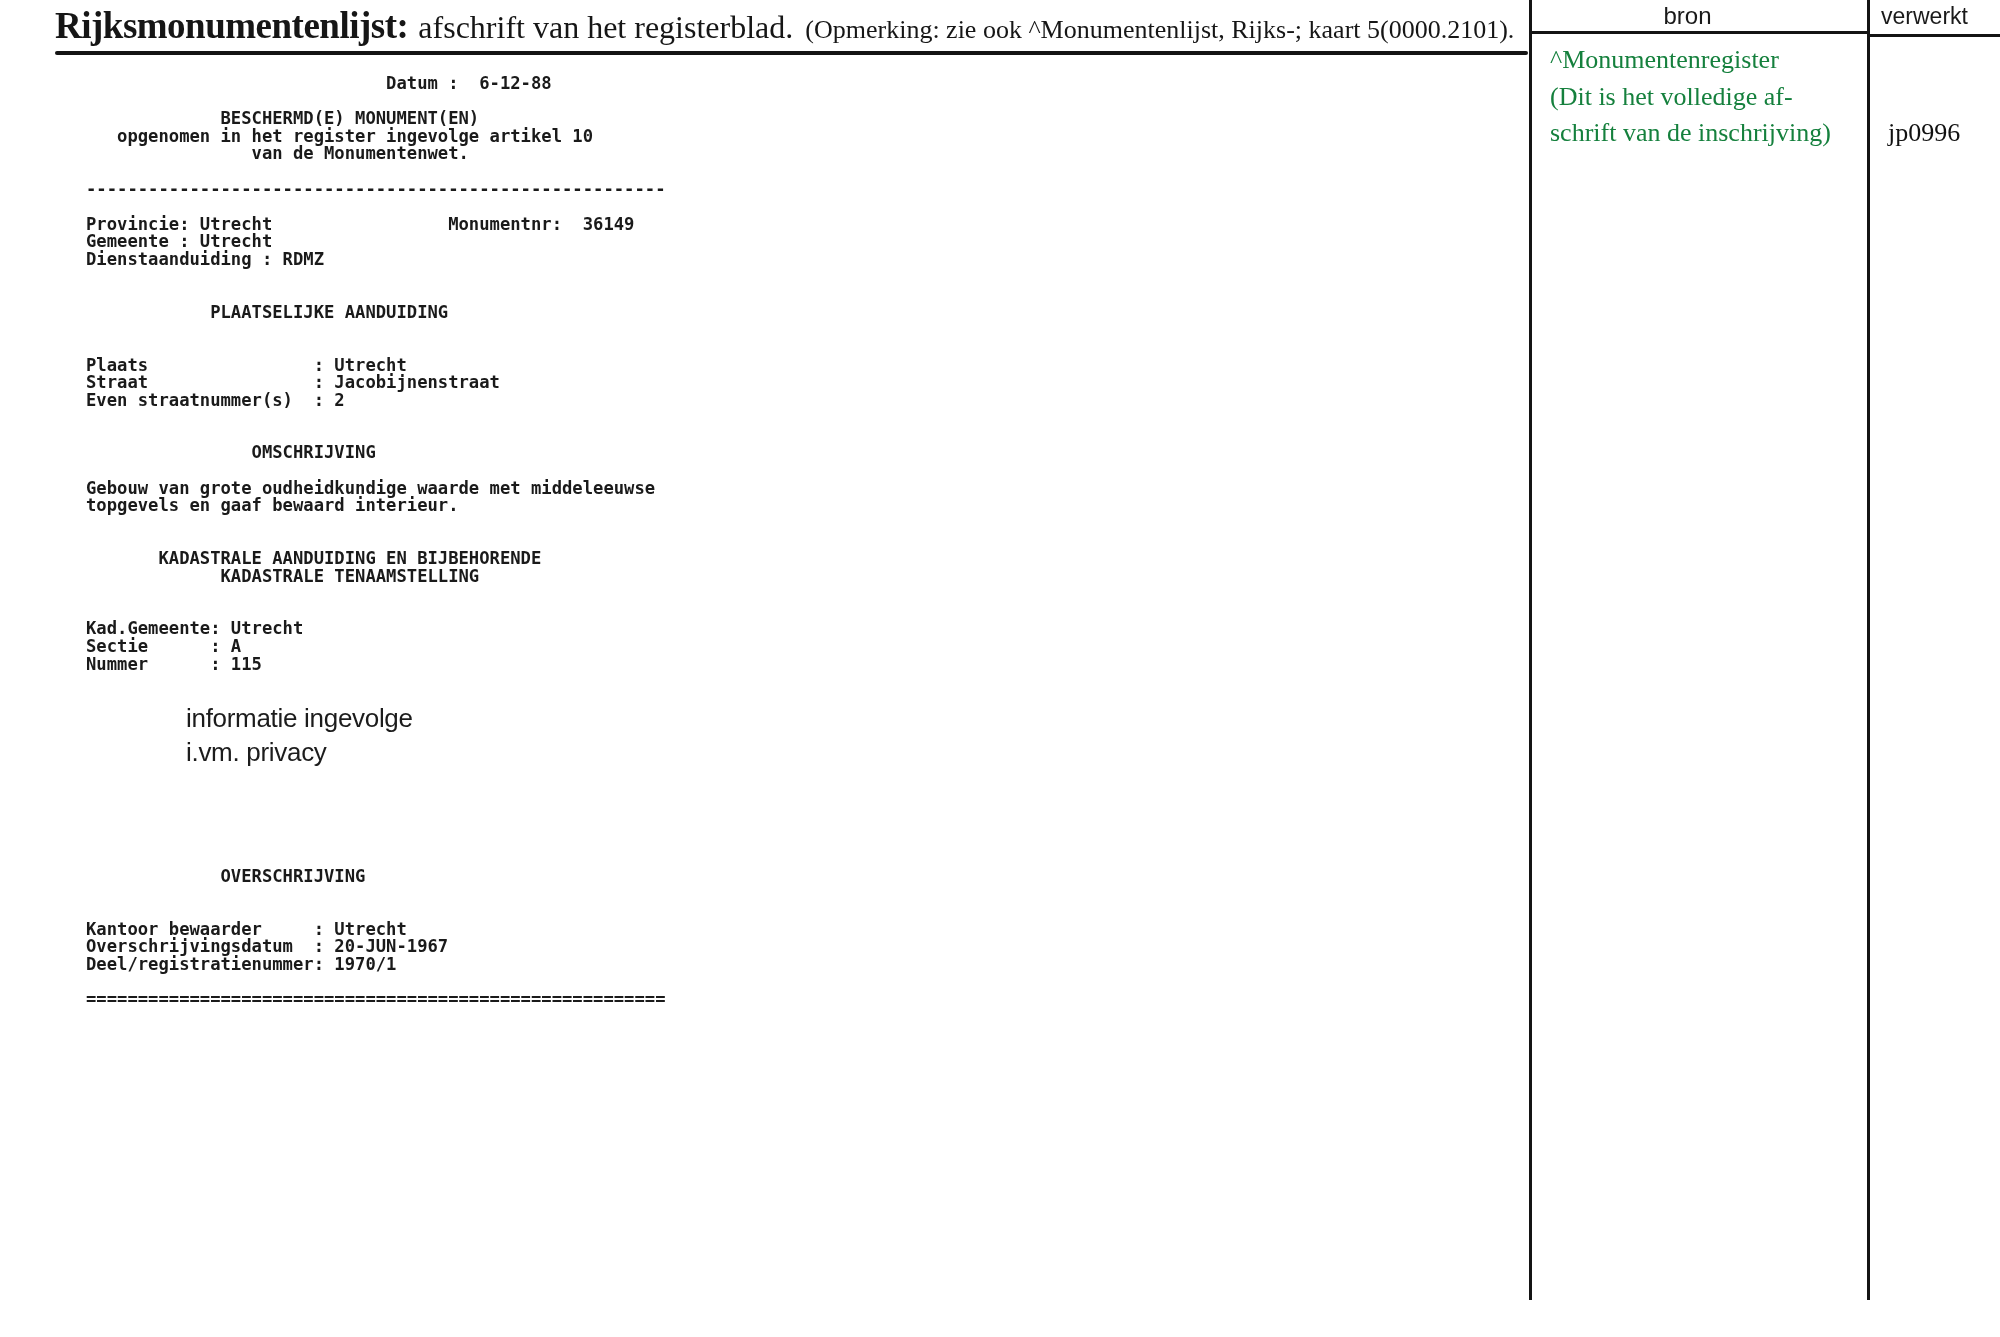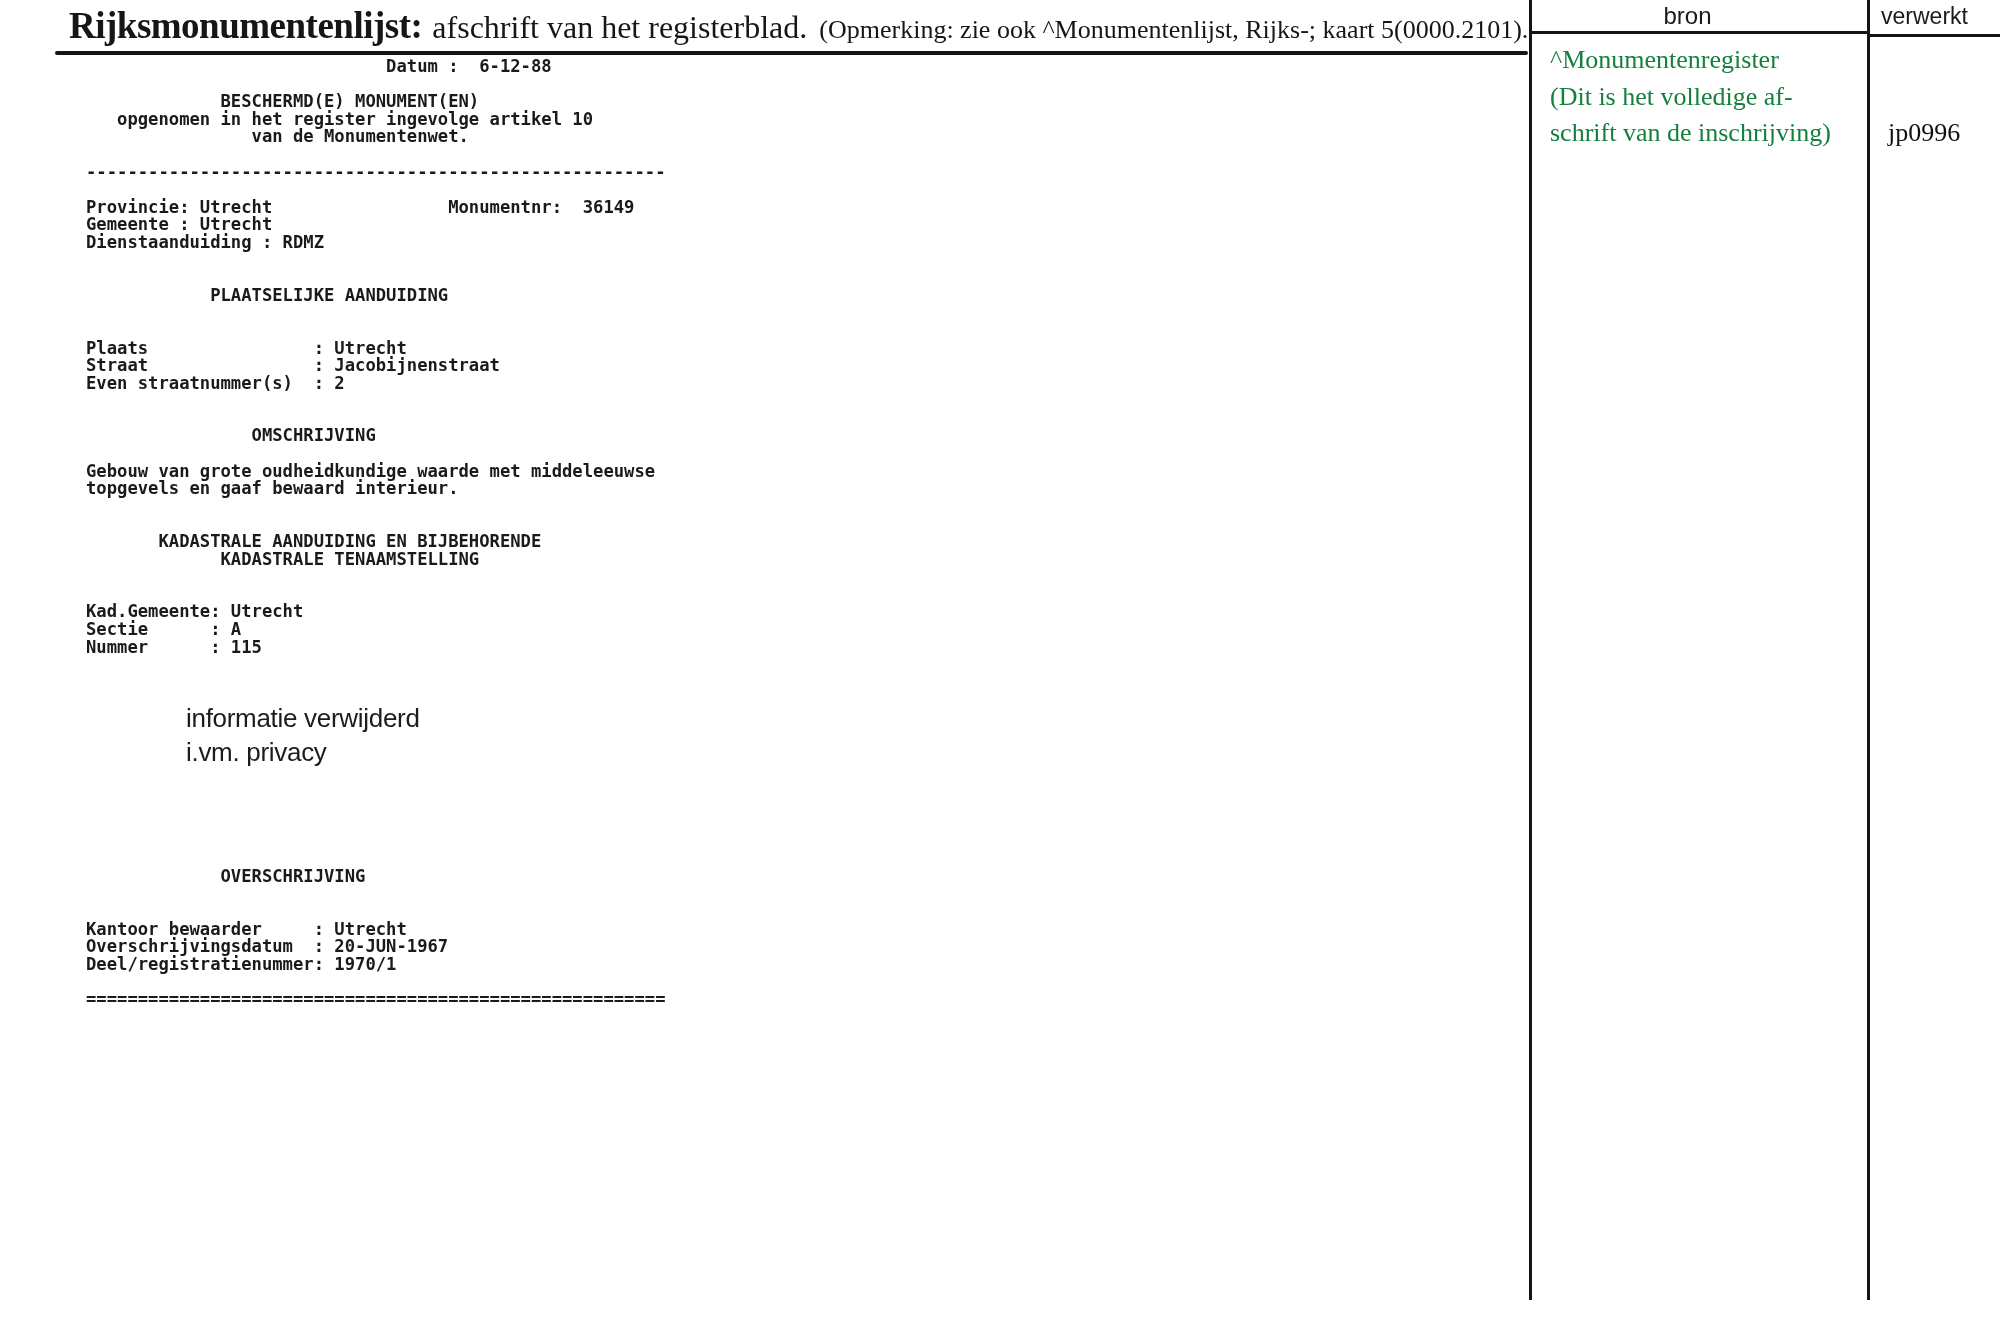--- a/index.html
+++ b/index.html
@@ -6,21 +6,21 @@
   .page{
     position:relative;
     width:2000px;height:1337px;
     background:#ffffff;
     overflow:hidden;
     color:#161616;
     font-family:"Liberation Serif", serif;
   }
   
   .title-row{
-    position:absolute;left:69px;top:4px;width:1470px;
+    position:absolute;left:55px;top:4px;width:1470px;
     white-space:nowrap;
   }
   .t-main{font-size:37px;font-weight:bold;letter-spacing:-0.5px;}
   .t-sub{font-size:32px;margin-left:10px;}
   .t-remark{font-size:26px;margin-left:12px;}
   .rule{position:absolute;background:#141414;}
   .title-underline{left:55px;top:51px;width:1473px;height:4px;border-radius:2px;}
   
   .vline{position:absolute;top:0;width:3px;height:1300px;background:#141414;}
   .vline-left{left:1529px;}
@@ -45,21 +45,21 @@
   }
   
   pre.type{
     position:absolute;left:86px;margin:0;
     font-family:"DejaVu Sans Mono", monospace;
     font-weight:bold;
     font-size:17.2px;line-height:17.6px;
     color:#1a1a1a;
     white-space:pre;
   }
-  .main-block{top:58px;}
+  .main-block{top:75px;}
   .overschrijving-block{top:868px;}
   
   .privacy{
     position:absolute;left:186px;top:701px;
     font-family:"Liberation Sans", sans-serif;
     font-size:26px;line-height:34px;letter-spacing:-0.3px;
     color:#1c1c1c;white-space:pre-line;
   }
 </style>
 </head>
@@ -113,21 +113,21 @@
 
 
        KADASTRALE AANDUIDING EN BIJBEHORENDE
              KADASTRALE TENAAMSTELLING
 
 
 Kad.Gemeente: Utrecht
 Sectie      : A
 Nummer      : 115</pre>
 
-  <div class="privacy">informatie verwijderd
+  <div class="privacy">informatie ingevolge
 i.vm. privacy</div>
 
   <pre class="type overschrijving-block">             OVERSCHRIJVING
 
 
 Kantoor bewaarder     : Utrecht
 Overschrijvingsdatum  : 20-JUN-1967
 Deel/registratienummer: 1970/1
 
 ========================================================</pre>

